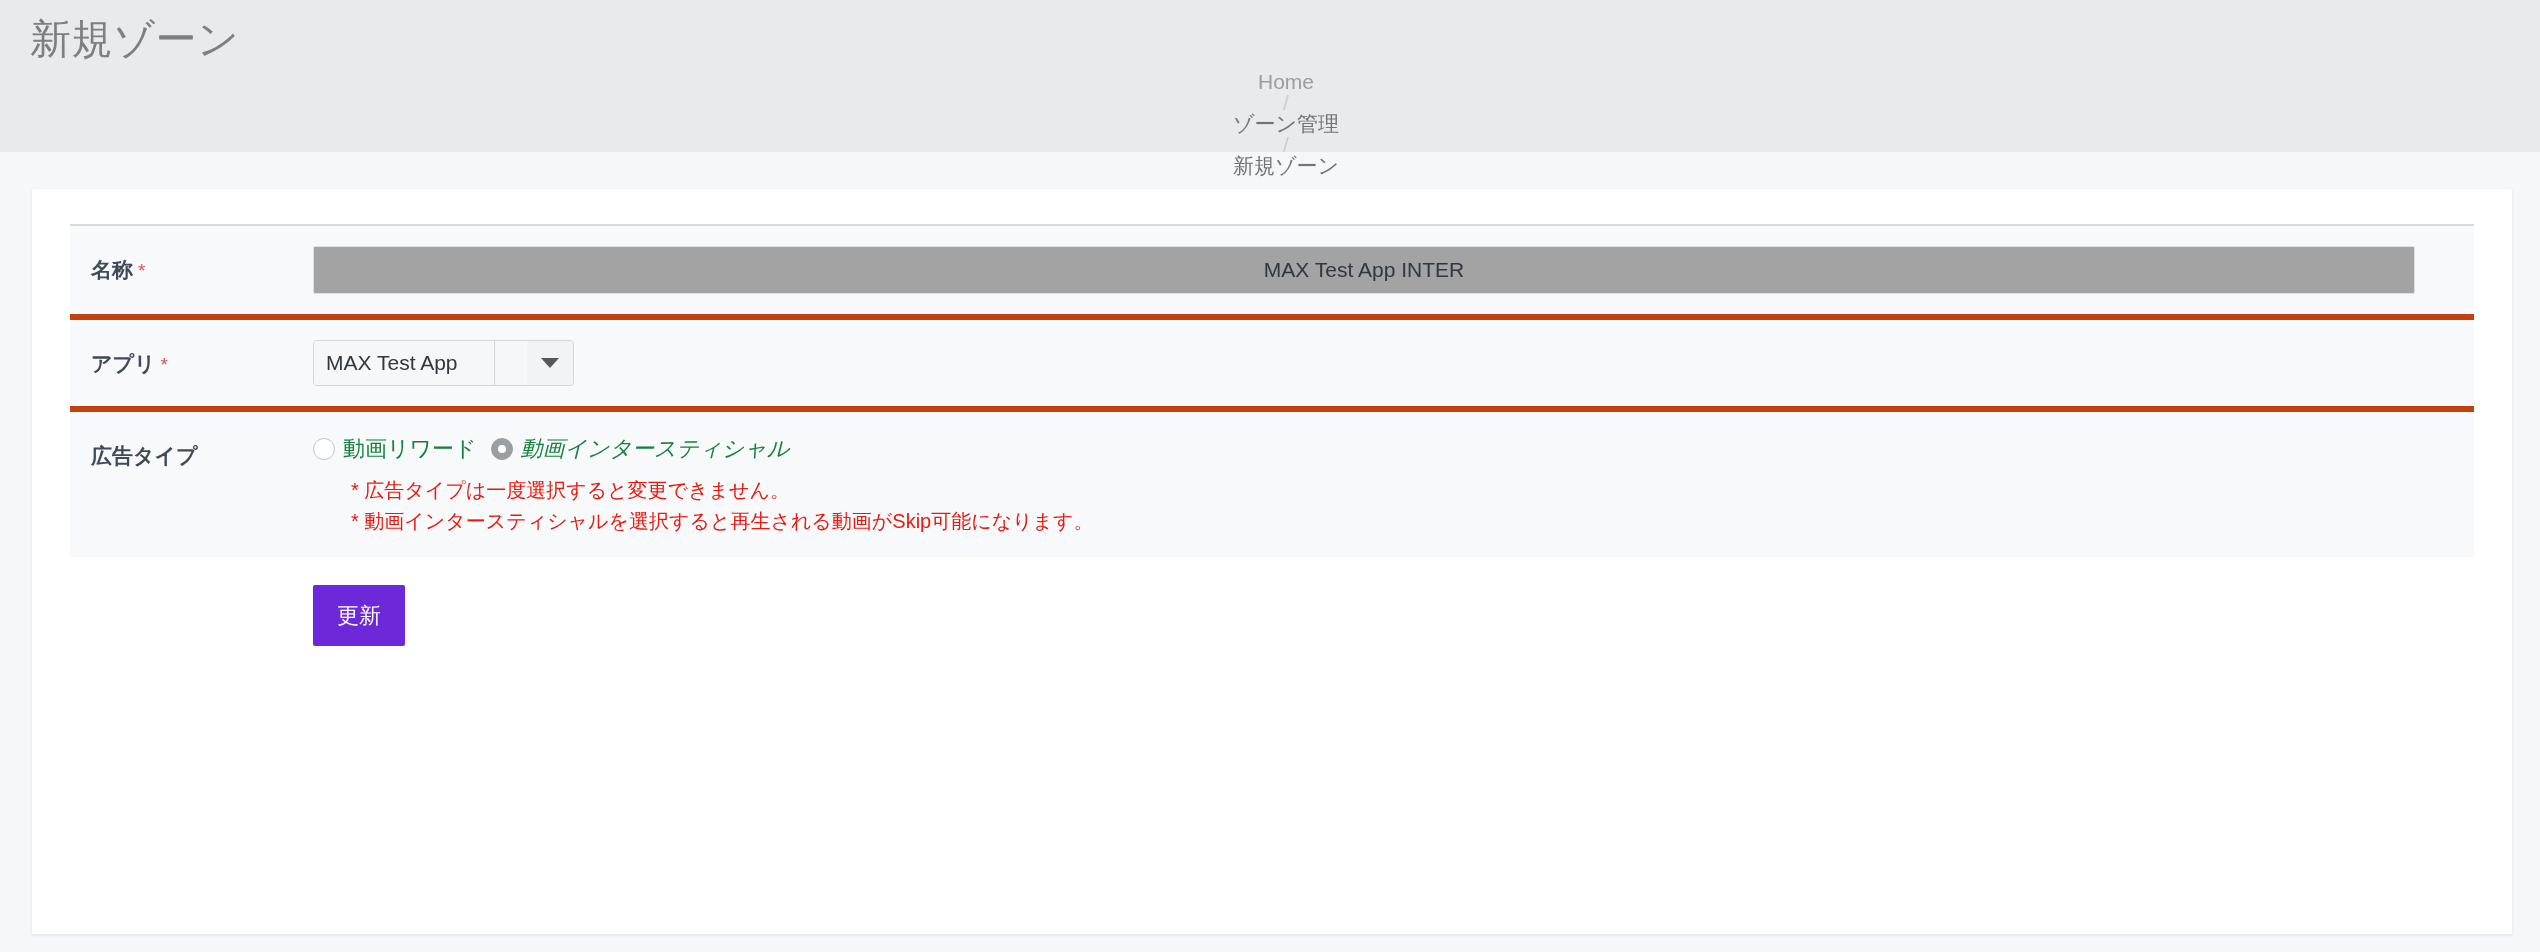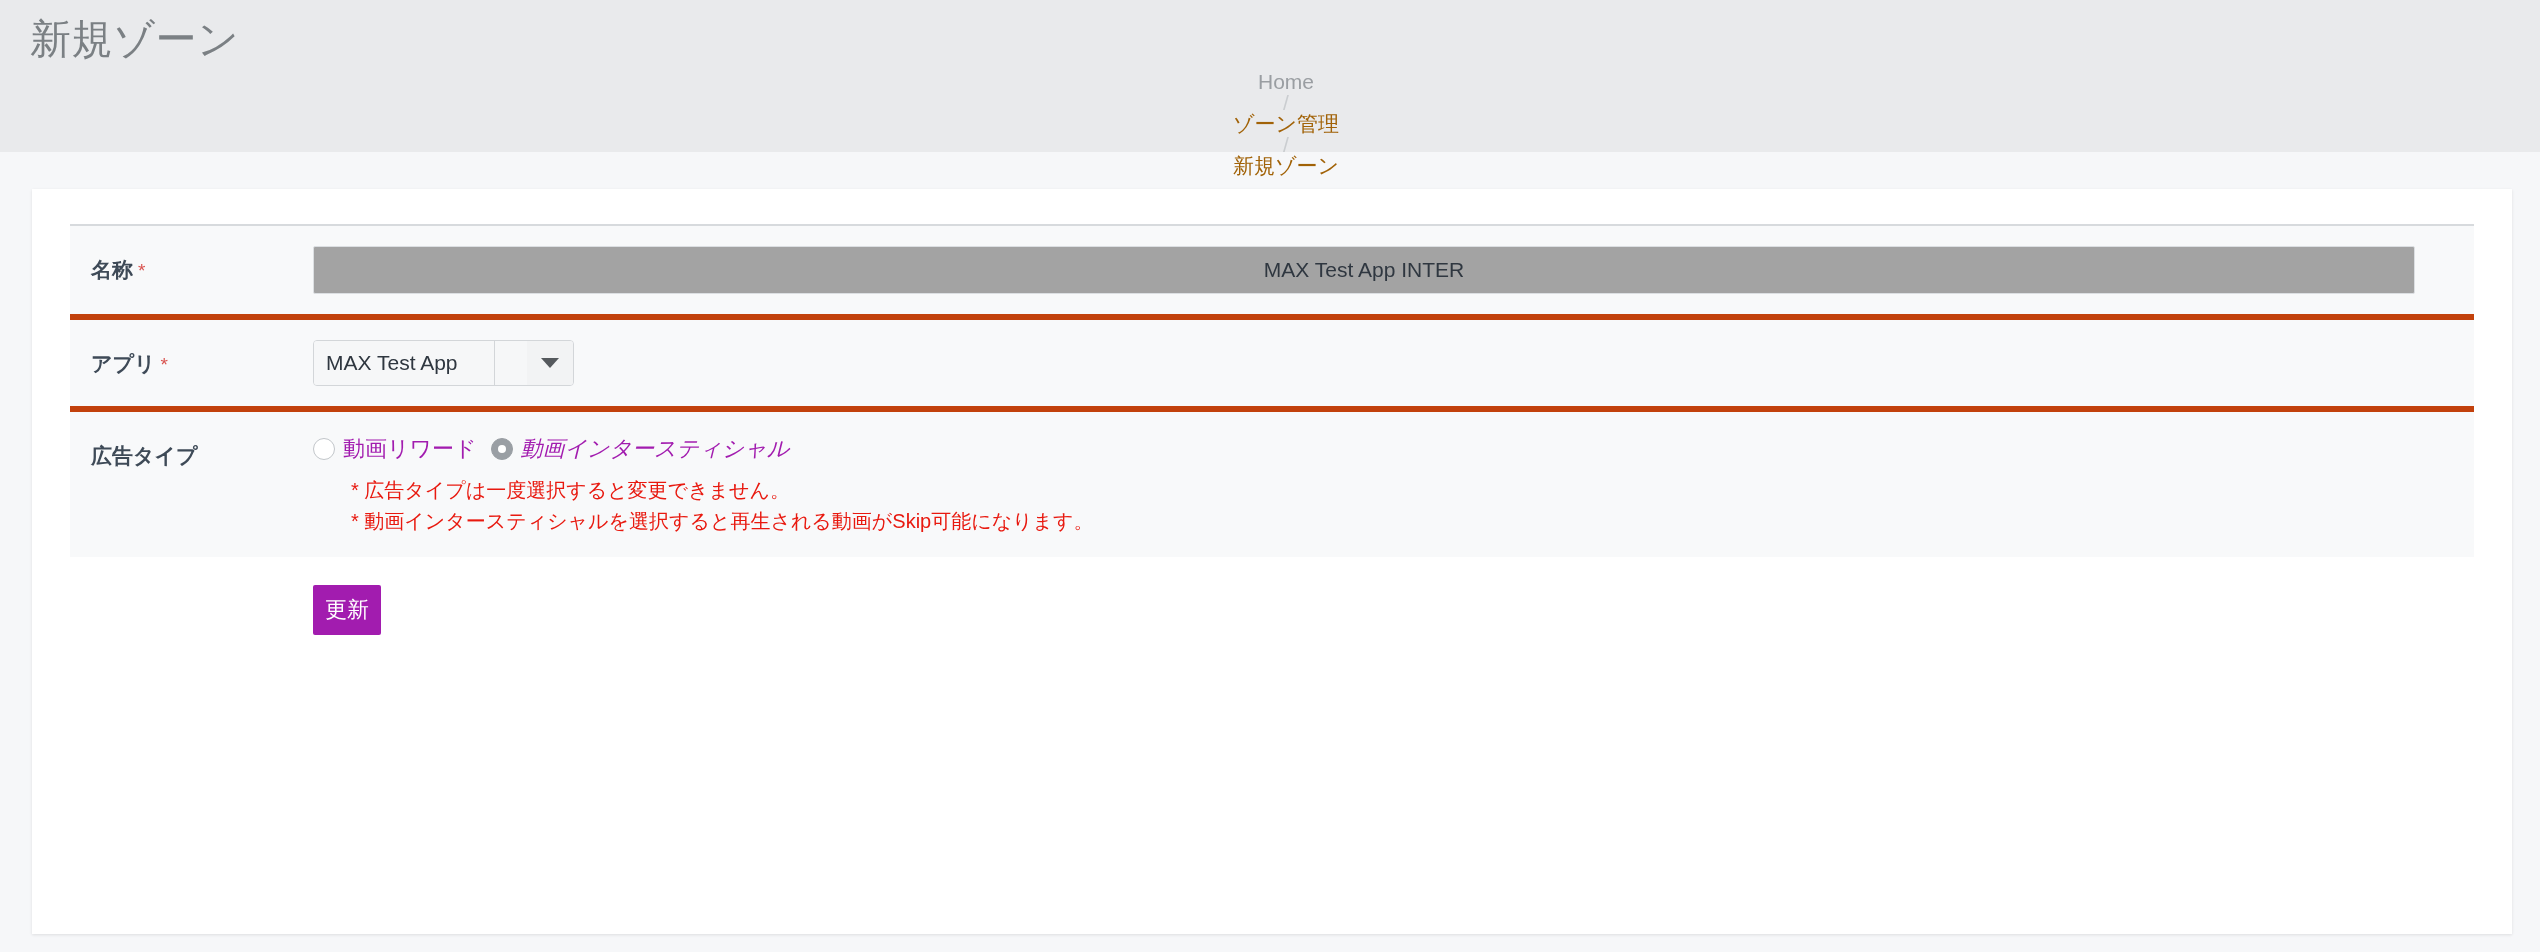--- a/index.html
+++ b/index.html
@@ -33,21 +33,21 @@
   }
   .breadcrumb {
     display: flex;
     align-items: center;
     font-size: 21px;
     color: #a3a7ab;
     line-height: 1;
     padding-left: 2px;
     flex-direction: column;
   }
-  .breadcrumb .crumb { color: #a16207; }
+  .breadcrumb .crumb { color: #737373; }
   .breadcrumb .crumb.home { color: #9a9ea2; }
   .breadcrumb .sep {
     color: #cacdd0;
     margin: 0 14px;
   }
 
   
   .content-wrap {
     padding: 37px 28px 0 32px;
   }
@@ -182,21 +182,21 @@
     position: absolute;
     left: 6px;
     top: 6px;
     width: 8px;
     height: 8px;
     border-radius: 50%;
     background: #ffffff;
   }
   .radio-label {
     font-size: 22px;
-    color: #a21caf;
+    color: #15803d;
     white-space: nowrap;
   }
 
   .notes { padding-left: 38px; }
   .note-line {
     color: #e8190f;
     font-size: 20px;
     line-height: 1.55;
     white-space: nowrap;
   }
@@ -204,28 +204,28 @@
   
   .submit-row {
     display: flex;
     padding-top: 28px;
   }
   .submit-spacer {
     width: 243px;
     flex: 0 0 243px;
   }
   .btn-primary {
-    background: #a21caf;
+    background: #6d28d9;
     color: #ffffff;
     border: none;
     border-radius: 2px;
     font-family: "Liberation Sans", "DejaVu Sans", sans-serif;
     font-size: 22px;
-    height: 50px;
-    padding: 0 12px;
+    height: 61px;
+    padding: 0 24px;
     cursor: pointer;
     line-height: 50px;
   }
 </style>
 </head>
 <body>
 
 <div class="page-header">
   <h1 class="page-title">新規ゾーン</h1>
   <nav class="breadcrumb">

